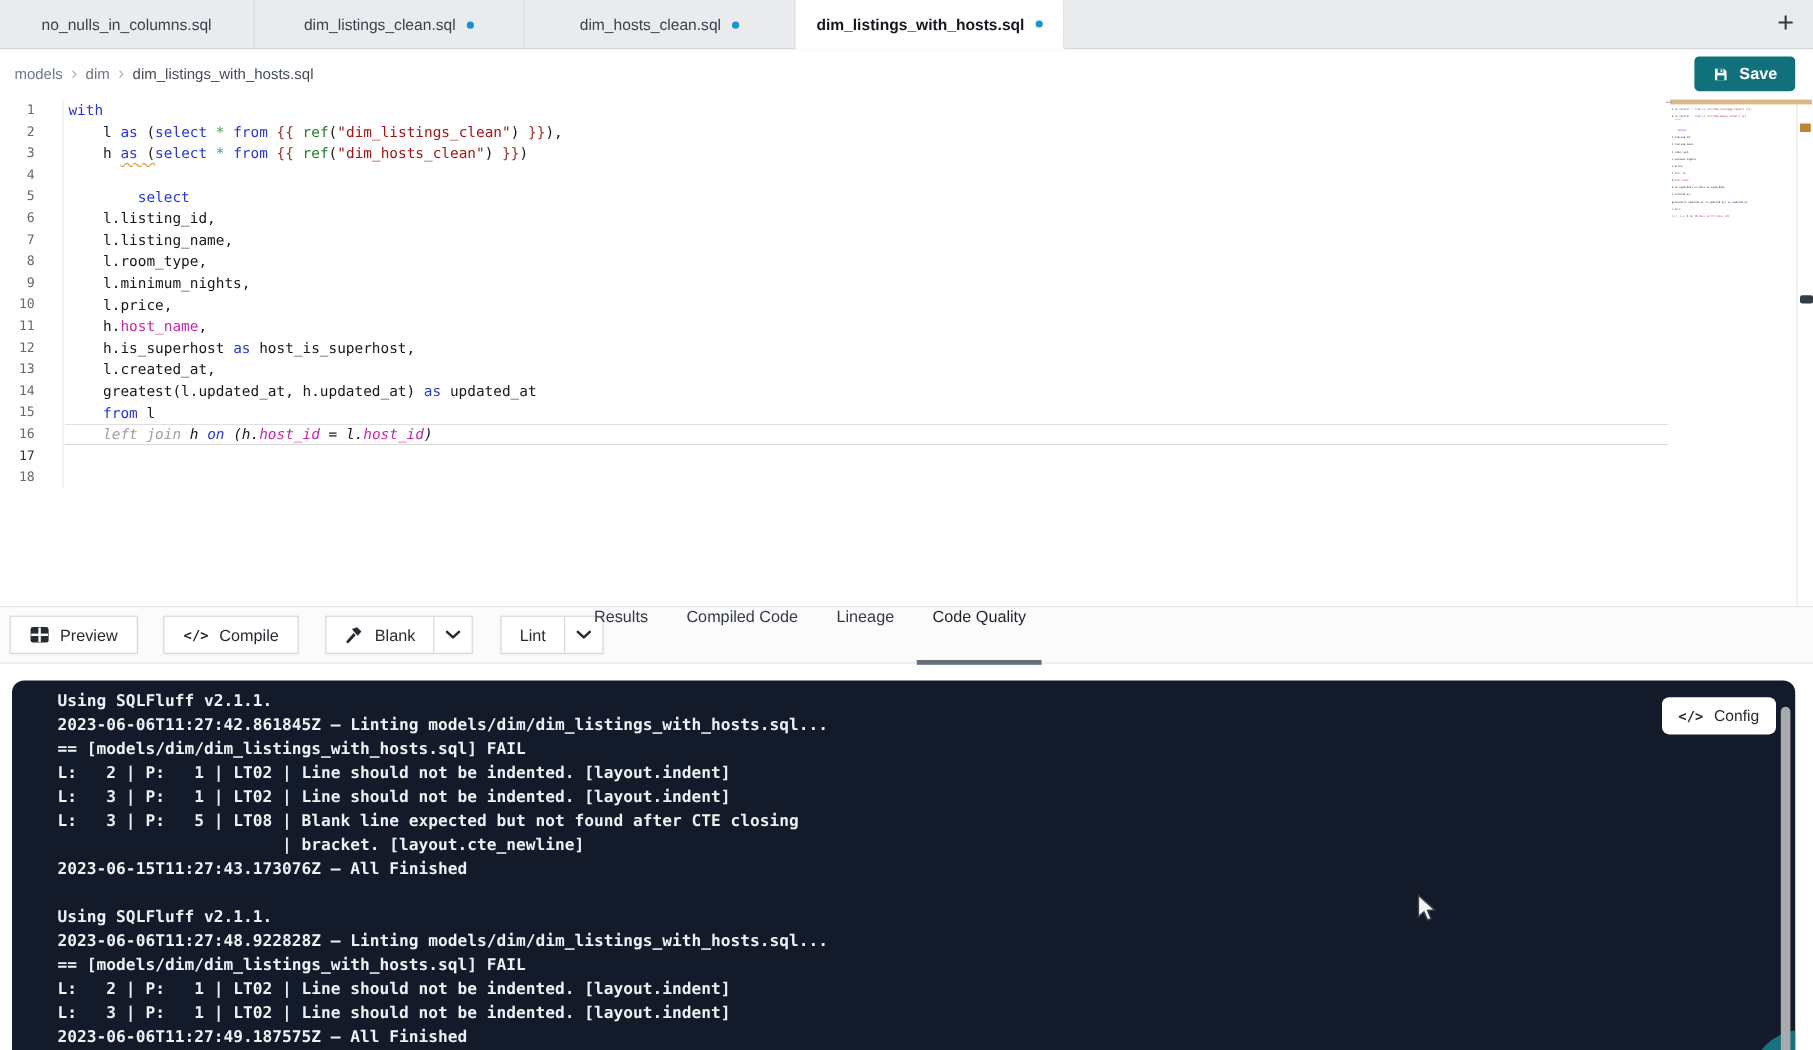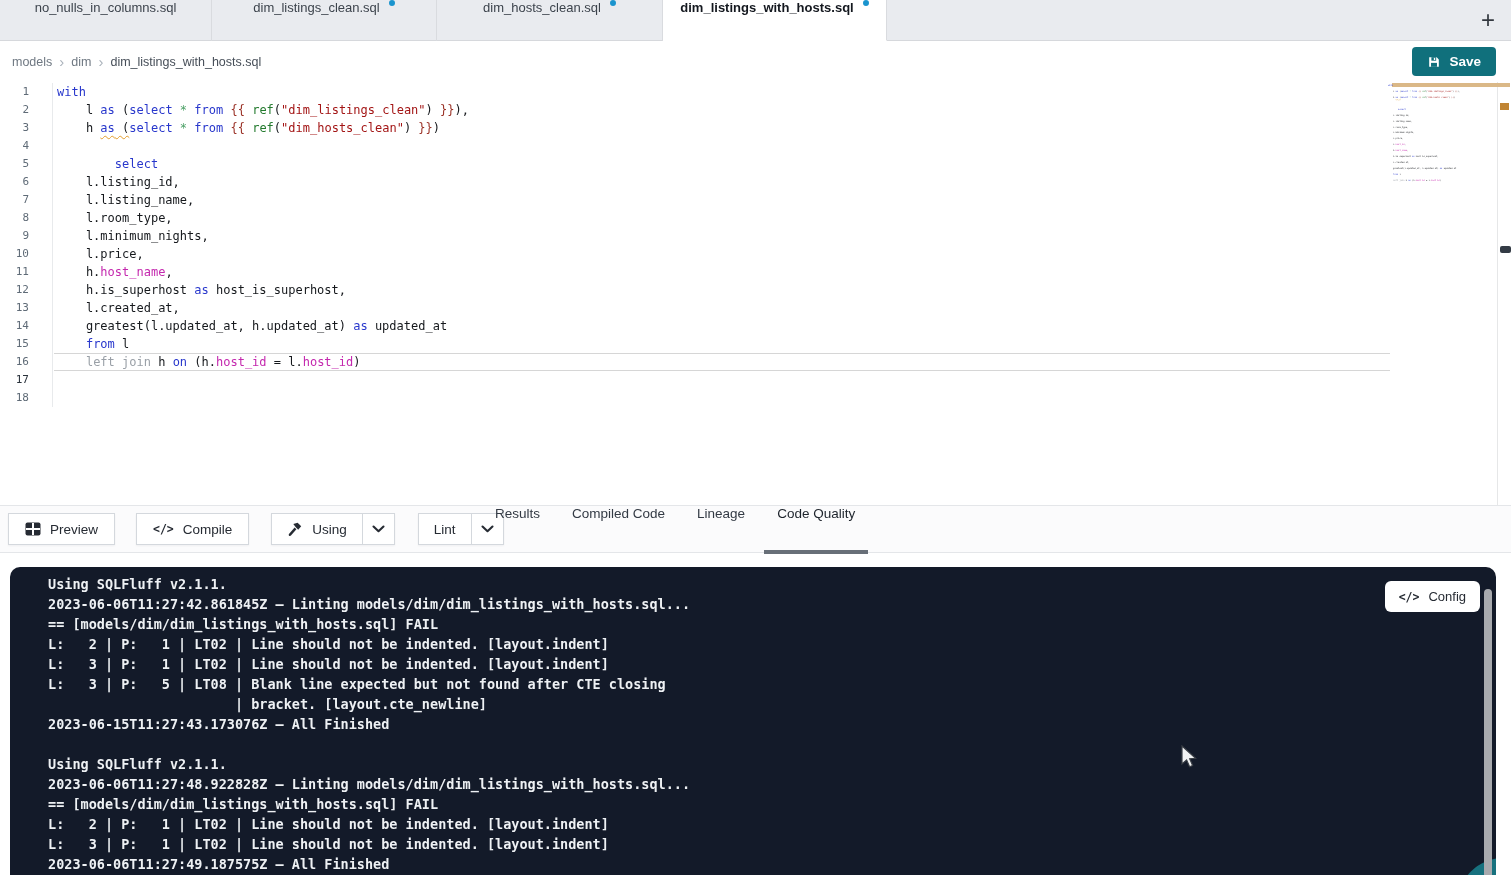--- a/index.html
+++ b/index.html
@@ -3,21 +3,21 @@
 <meta charset="utf-8">
 <style>
   * { margin:0; padding:0; box-sizing:border-box; }
   html,body { width:1511px; height:875px; overflow:hidden; background:#fff;
     font-family:"Liberation Sans", sans-serif; }
   #app { position:relative; width:1511px; height:875px; background:#fff; }
 
   
   .tabbar { position:absolute; left:0; top:0; width:1511px; height:41px;
     background:#e9ebef; border-bottom:1px solid #d6d8dc; display:flex; z-index:5; }
-  .tab { height:41px; display:flex; justify-content:center; gap:9px;
+  .tab { height:41px; display:flex; align-items:center; justify-content:center; gap:9px;
     border-right:1px solid #d9dbdf; font-size:13px; color:#3c434c; cursor:default; }
   .tab:nth-child(1){ width:212px; }
   .tab:nth-child(2){ width:225px; }
   .tab:nth-child(3){ width:226px; }
   .tab:nth-child(4){ width:224px; }
   .tab.active { background:#fff; color:#14181f; font-weight:700; border-bottom:1px solid #fff; }
   .dot { width:5px; height:5px; border:3px solid #1a94ce; border-radius:50%; background:#fff; flex:none; }
   .newtab { position:absolute; right:6px; top:0; width:34px; height:40px; display:flex;
     align-items:center; justify-content:center; font-size:24px; font-weight:300; color:#33383f; }
 
@@ -34,21 +34,21 @@
 
   
   .editor { position:absolute; left:0; top:82px; width:1511px; height:423px; background:#fff; }
   .gutter { position:absolute; left:0; top:1px; width:53px; border-right:1px solid #e8eaec; }
   .gnum { height:18px; font:11px/18px "DejaVu Sans Mono", monospace; color:#5f6b77;
     text-align:right; padding-right:23px; }
   .gnum.active { color:#2a323b; }
   .codecol { position:absolute; left:54px; top:1px; width:1336px; }
   .code-line { height:18px; white-space:pre; font:12px/18px "DejaVu Sans Mono", monospace;
     color:#15181c; padding-left:3px; }
-  .code-line.active { box-shadow: inset 0 1px 0 #d6d6d6, inset 0 -1px 0 #d6d6d6; }
+  .code-line.active { box-shadow: inset 0 1px 0 #d6d6d6, inset 0 -1px 0 #d6d6d6; font-style: italic; }
   .tk-k{color:#2837cc} .tk-p{color:#15181c} .tk-j{color:#9a3126} .tk-f{color:#237a2e}
   .tk-s{color:#a31515} .tk-m{color:#c428ae} .tk-g{color:#9aa0a7} .tk-o{color:#4da167}
   .sq { text-decoration:underline wavy #e39d2b; text-decoration-thickness:1px; text-underline-offset:3px; }
 
   
   .mini-band { position:absolute; left:1392px; top:1px; width:118px; height:4px; background:#dab887; z-index:1; }
   .minimap { position:absolute; left:1388px; top:0; width:74px; height:120px; overflow:hidden; z-index:2; }
   .minimap-inner { transform:scale(0.35); transform-origin:0 0; width:212px; }
   .mini-line { height:17px; white-space:pre; font:6px/17px "DejaVu Sans Mono", monospace; }
   
@@ -223,21 +223,21 @@
       <span class="icon-glyph">&lt;/&gt;</span>
       <span>Compile</span>
     </button>
 
     <div class="splitbtn">
       <div class="split-main">
         <svg width="16" height="15" viewBox="0 0 16 16">
           <path d="M6.2 2.2 L10.8 0.8 L14.6 4.6 L11.4 8.2 L8.6 5.4 Z" fill="#262b33"></path>
           <path d="M7.6 5.9 L9.5 7.8 L3.4 14.6 L1.6 14.9 L1.3 13.1 Z" fill="#262b33"></path>
         </svg>
-        <span>Using</span>
+        <span>Blank</span>
       </div>
       <div class="split-arrow">
         <svg width="13" height="8" viewBox="0 0 13 8">
           <polyline points="1.5,1.5 6.5,6.2 11.5,1.5" fill="none" stroke="#262b33" stroke-width="2.1" stroke-linecap="round" stroke-linejoin="round"></polyline>
         </svg>
       </div>
     </div>
 
     <div class="splitbtn" style="margin-left:23px;">
       <div class="split-main">

